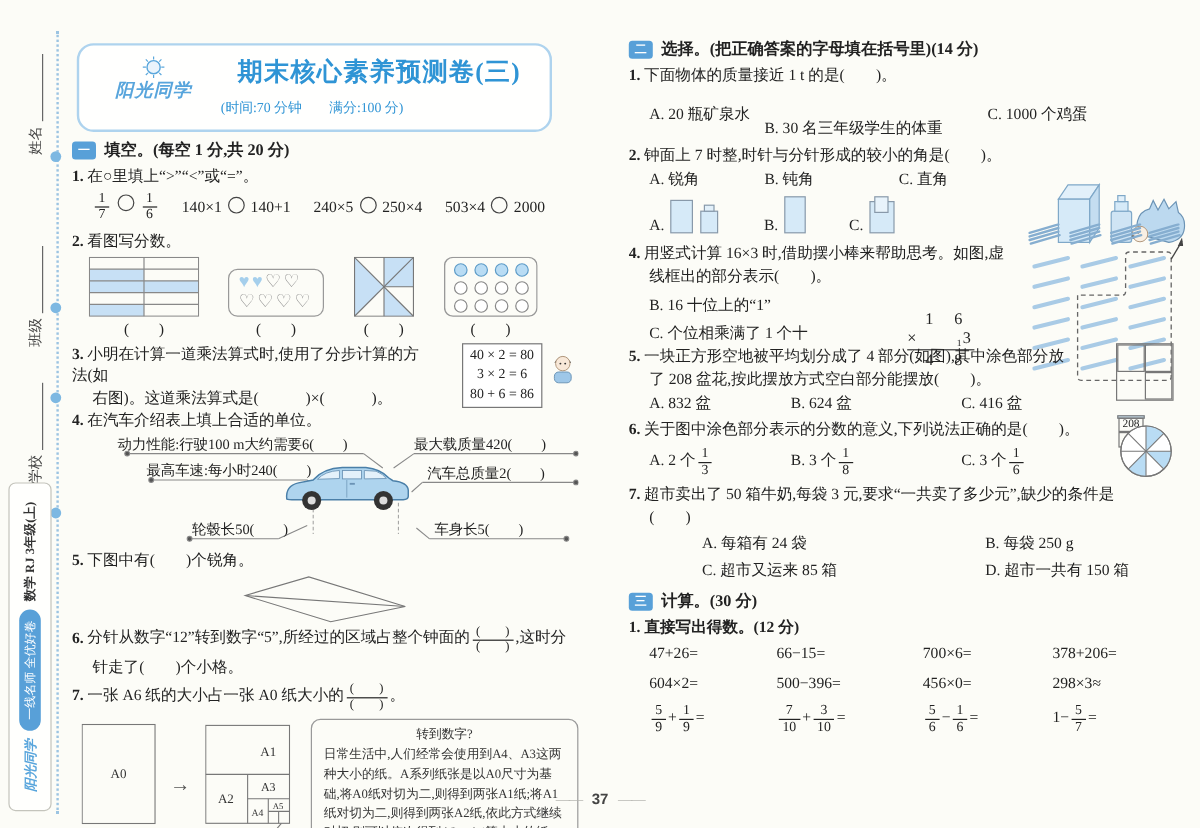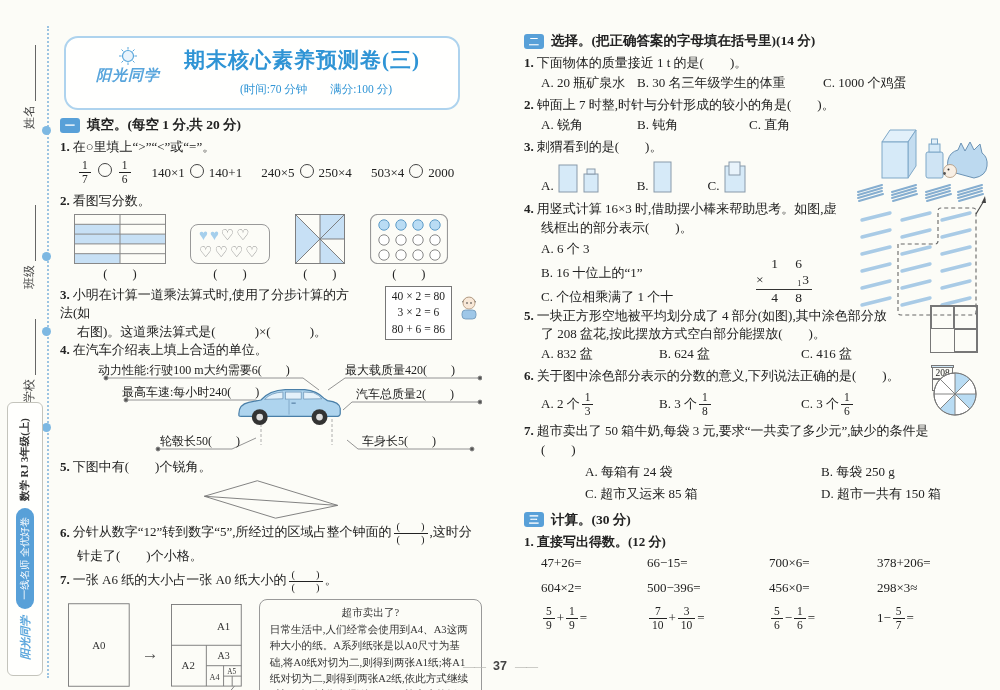--- a/index.html
+++ b/index.html
@@ -12,22 +12,22 @@
   .mdot{position:absolute;left:42px;width:9px;height:9px;border-radius:50%;background:#7db8e2;}
   .brandbox{position:absolute;left:7px;top:402px;width:34px;height:272px;border:1px solid #c4c4bc;border-radius:6px;background:#fffffd;}
   .brandin{position:absolute;left:50%;top:50%;width:258px;height:26px;transform:translate(-50%,-50%) rotate(-90deg);display:flex;align-items:center;justify-content:center;gap:7px;white-space:nowrap;}
   .blogo{color:#58a5dc;font-weight:bold;font-style:italic;font-size:11px;}
   .bpill{background:#58a0d8;color:#fff;border-radius:9px;padding:2px 9px;font-size:10px;font-family:"Liberation Sans",sans-serif;}
   .bsub{font-size:10.5px;font-weight:bold;color:#333;}
   
   .hbox{position:absolute;left:64px;top:36px;width:392px;height:70px;border:2px solid #aed3ee;border-radius:14px;background:#fffffe;}
   .hlogo{position:absolute;left:16px;top:8px;width:92px;text-align:center;}
   .hlogo .t{color:#58a5dc;font-weight:bold;font-style:italic;font-size:15px;letter-spacing:1px;}
-  .htitle{position:absolute;left:118px;top:8px;width:264px;font-size:21px;font-weight:bold;color:#2f94d5;letter-spacing:1px;}
-  .hsub{position:absolute;left:118px;top:44px;width:264px;text-align:center;font-size:11.5px;color:#2f94d5;}
+  .htitle{position:absolute;left:118px;top:8px;width:264px;text-align:center;font-size:21px;font-weight:bold;color:#2f94d5;letter-spacing:1px;}
+  .hsub{position:absolute;left:118px;top:44px;width:264px;text-align:left;font-size:11.5px;color:#2f94d5;}
   
   .col-left{position:absolute;left:60px;top:114px;width:422px;}
   .col-right{position:absolute;left:524px;top:30px;width:458px;}
   .sec{display:flex;align-items:center;gap:7px;font-weight:bold;font-size:13.5px;margin:2px 0 4px;}
   .sec-icon{width:20px;height:15px;background:#58a0d8;border-radius:3px;color:#fff;font-size:10px;line-height:15px;text-align:center;font-family:"Liberation Sans",sans-serif;flex:none;}
   .qline{margin:1px 0;font-size:13px;line-height:1.38;}
   .qn{font-weight:bold;margin-right:3px;}
   .qcont{padding-left:17px;font-size:13px;line-height:1.38;}
   .fr{display:inline-block;text-align:center;vertical-align:-0.62em;line-height:1.12;font-size:11.5px;margin:0 2px;}
   .fr b{display:block;border-bottom:1px solid #222;padding:0 3px;font-weight:normal;}
@@ -48,21 +48,21 @@
   .carlab{position:absolute;font-size:12px;white-space:nowrap;z-index:2;}
   .carsvg{position:absolute;left:168px;top:12px;z-index:1;}
   .leads{position:absolute;left:0;top:0;z-index:0;}
   .shape5{display:block;margin:2px auto 0;}
   .q7row{display:flex;gap:12px;align-items:flex-start;padding-left:8px;margin-top:6px;}
   .arrowmid{align-self:center;font-size:17px;color:#555;}
   .knowbox{border:1.5px solid #999;border-radius:8px;padding:5px 10px;width:222px;font-size:10.6px;line-height:1.52;color:#333;}
   .knowbox .kt{text-align:center;margin-bottom:1px;}
   
   .optrow{display:flex;padding-left:17px;margin:2px 0 4px;font-size:13px;align-items:center;}
-  .ow1{width:96px;} .ow2{width:186px;} .ow3{width:96px;} .ow4{width:112px;}
+  .ow1{width:96px;} .ow2{width:186px;margin-top:24px;} .ow3{width:96px;} .ow4{width:112px;}
   .ow5{width:118px;} .ow6{width:142px;} .ow7{width:236px;margin-left:44px;}
   .q3imgs{display:flex;align-items:flex-end;gap:34px;padding-left:17px;margin:4px 0 6px;}
   .q3imgs .itm{display:flex;align-items:flex-end;gap:3px;font-size:13px;}
   .scene{position:absolute;right:-6px;top:-14px;}
   .q4wrap{position:relative;padding-right:140px;}
   .vcalc{position:absolute;left:232px;top:56px;width:56px;font-size:13.5px;}
   .vcalc .r1{text-align:right;letter-spacing:7px;padding-right:3px;}
   .vcalc .r2{display:flex;justify-content:space-between;border-bottom:1.3px solid #333;padding:0 3px 1px 0;}
   .vcalc .carry{font-size:8px;align-self:flex-end;margin-right:1px;}
   .vcalc .r3{text-align:right;letter-spacing:7px;padding-right:3px;}
@@ -317,21 +317,21 @@
         <g fill="#333" text-anchor="middle">
           <text x="58" y="29" font-size="12">A1</text>
           <text x="19" y="72" font-size="12">A2</text>
           <text x="58" y="61" font-size="11">A3</text>
           <text x="48" y="84" font-size="9">A4</text>
           <text x="67" y="77.5" font-size="8">A5</text>
           <text x="58" y="107" font-size="11">A6</text>
         </g>
       </svg>
       <div class="knowbox">
-        <div class="kt">超市卖出了?</div>
+        <div class="kt">转到数字?</div>
         <div>日常生活中,人们经常会使用到A4、A3这两种大小的纸。A系列纸张是以A0尺寸为基础,将A0纸对切为二,则得到两张A1纸;将A1纸对切为二,则得到两张A2纸,依此方式继续对切,则可以依次得到A3、A4等大小的纸。</div>
       </div>
     </div>
   </div>
 
   <div class="col-right">
 
     <div class="sec">
       <span class="sec-icon">二</span>
       <span>选择。(把正确答案的字母填在括号里)(14 分)</span>
@@ -349,21 +349,20 @@
     <div class="qline">
       <span class="qn">2.</span><span>钟面上 7 时整,时针与分针形成的较小的角是(　　)。</span>
     </div>
     <div class="optrow">
       <span class="ow3">A. 锐角</span>
       <span class="ow4">B. 钝角</span>
       <span>C. 直角</span>
     </div>
 
     <div style="position:relative;">
-      <div class="qline"><span class="qn">3.</span><span>刺猬看到的是(　　)。</span></div>
       <svg class="scene" width="112" height="60" viewBox="0 0 112 60">
         <polygon points="6,18 14,6 40,6 32,18" fill="#e2f0fa" stroke="#7fa8c8"></polygon>
         <polygon points="32,18 40,6 40,42 32,54" fill="#c4ddf0" stroke="#7fa8c8"></polygon>
         <rect x="6" y="18" width="26" height="36" fill="#d6eaf8" stroke="#7fa8c8"></rect>
         <rect x="50" y="28" width="17" height="26" rx="2" fill="#cfe4f4" stroke="#7fa8c8"></rect>
         <rect x="53" y="20" width="11" height="8" fill="#d6eaf8" stroke="#7fa8c8"></rect>
         <rect x="55.5" y="15" width="6" height="5" fill="#e2f0fa" stroke="#7fa8c8"></rect>
         <path d="M76,48 Q70,44 72,36 Q74,28 82,26 L85,19 L89,27 L94,18 L98,26 L104,20 L106,29 Q112,33 111,42 Q110,52 98,54 Z" fill="#bcd9ef" stroke="#6b93b5"></path>
         <circle cx="74" cy="47" r="6.5" fill="#f8efe4" stroke="#b09478" stroke-width="0.8"></circle>
         <circle cx="72.5" cy="45.5" r="1" fill="#333"></circle>
@@ -390,21 +389,20 @@
             <rect x="3" y="6" width="20" height="26" fill="#d6eaf8" stroke="#8899aa"></rect>
             <rect x="7" y="2" width="11" height="13" fill="#e8f3fb" stroke="#8899aa"></rect>
           </svg>
           </span>
       </div>
     </div>
 
     <div class="q4wrap">
       <div class="qline"><span class="qn">4.</span><span>用竖式计算 16×3 时,借助摆小棒来帮助思考。如图,虚</span></div>
       <div class="qcont">线框出的部分表示(　　)。</div>
-      <div class="qcont" style="margin-top:3px;">A. 6 个 3</div>
       <div class="qcont" style="margin-top:6px;">B. 16 十位上的“1”</div>
       <div class="qcont" style="margin-top:6px;">C. 个位相乘满了 1 个十</div>
       <div class="vcalc">
         <div class="r1">1 6</div>
         <div class="r2">
             <span>×</span>
             <span style="display:inline-flex;align-items:flex-end;">
               <span class="carry">1</span>
               <span>3</span>
             </span>

